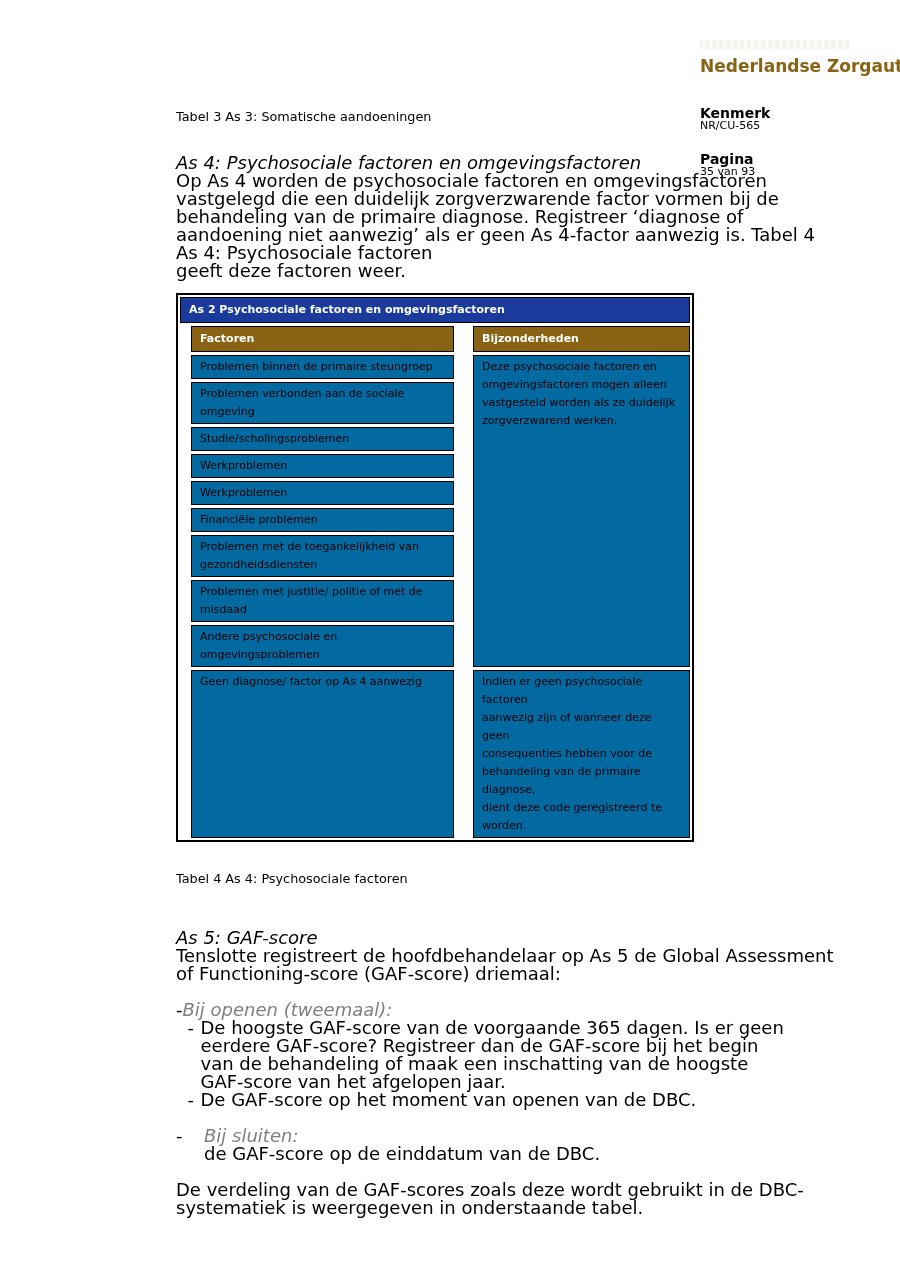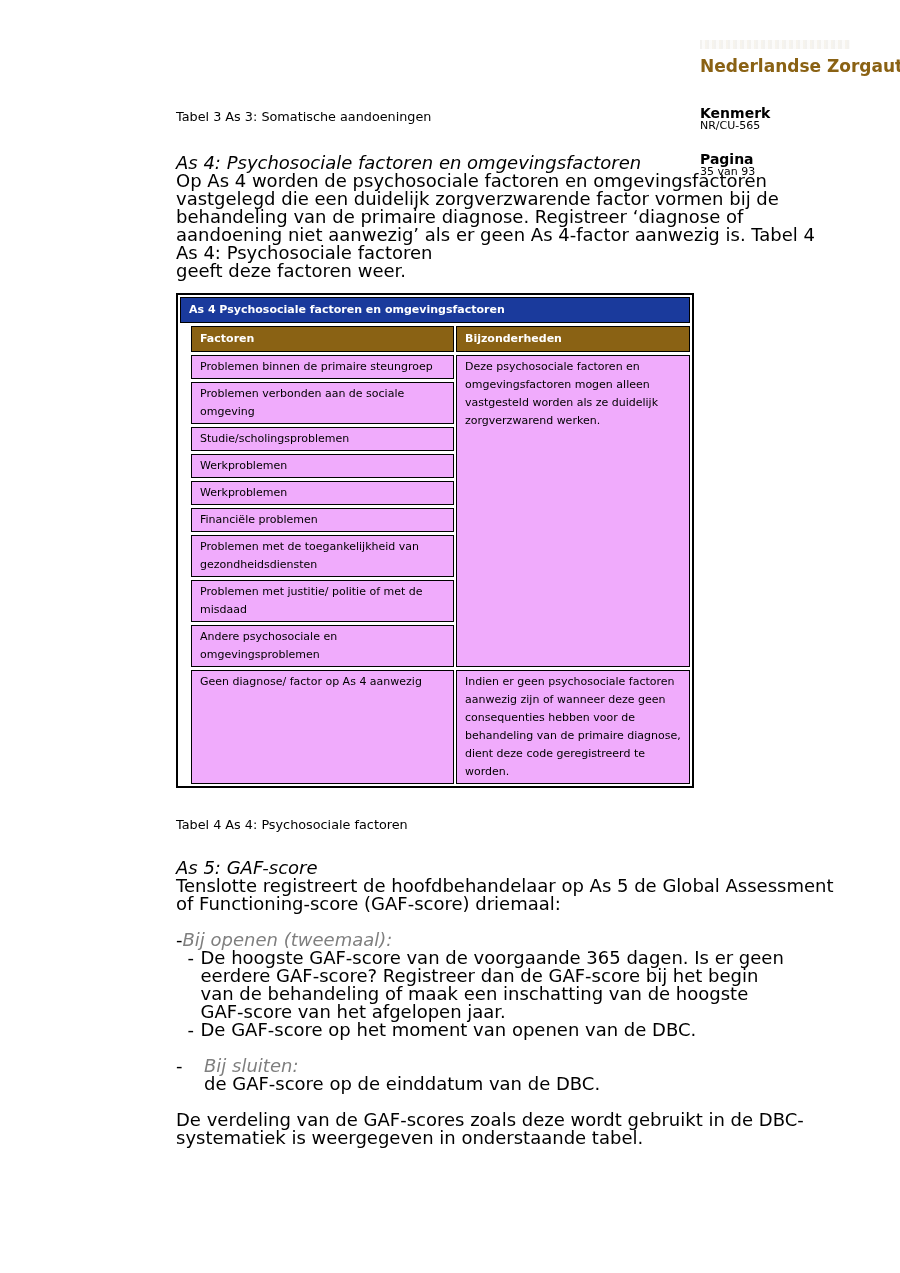--- a/index.html
+++ b/index.html
@@ -28,41 +28,41 @@
   
   .content { position: absolute; left: 176px; top: 108px; width: 545px; }
   .body-text { font-size: 18px; line-height: 18px; white-space: pre; }
   .caption { font-size: 12.8px; line-height: 18px; white-space: pre; }
   .h-italic { font-style: italic; }
   .gray-italic { font-style: italic; color: #7f7f7f; }
 
   .mt-table { margin-top: 13px; }
   .mt-caption2 { margin-top: 28px; }
   .mt-as4 { margin-top: 28px; }
-  .mt-as5 { margin-top: 25px; }
+  .mt-as5 { margin-top: 41px; }
   .mt-18 { margin-top: 18px; }
 
   
   .t4 { width: 518px; border: 2px solid #000; padding: 2px; background: #fff; }
   .t4-title {
     border: 1px solid #000; background: #1a3a9c; color: #fff;
     font-size: 11px; font-weight: bold; line-height: 18px; padding: 3px 8px;
     white-space: pre;
   }
-  .t4-row { display: flex; gap: 2px; margin-top: 3px; align-items: stretch; padding-left: 11px; }
+  .t4-row { display: flex; gap: 19px; margin-top: 3px; align-items: stretch; padding-left: 11px; }
   .t4-headcell {
     border: 1px solid #000; background: #8a6214; color: #fff;
     font-size: 11px; font-weight: bold; line-height: 18px; padding: 3px 8px;
     white-space: pre;
   }
   .w-left { width: 263px; flex: none; }
   .fill { flex: 1 1 auto; }
   .factor-stack { width: 263px; flex: none; display: flex; flex-direction: column; gap: 3px; }
   .cell {
-    border: 1px solid #000; background: #f0abfc;
+    border: 1px solid #000; background: #0369a1;
     font-size: 11px; line-height: 18px; padding: 2px 8px;
     white-space: pre-line;
   }
   .factor-cell { flex: none; }
   .note-cell { flex: 1 1 auto; }
 </style>
 </head>
 <body>
 
 <div class="logo-block">
@@ -87,21 +87,21 @@
 
   <div class="body-text h-italic mt-as4">As 4: Psychosociale factoren en omgevingsfactoren</div>
   <div class="body-text">Op As 4 worden de psychosociale factoren en omgevingsfactoren
 vastgelegd die een duidelijk zorgverzwarende factor vormen bij de
 behandeling van de primaire diagnose. Registreer ‘diagnose of
 aandoening niet aanwezig’ als er geen As 4-factor aanwezig is. Tabel 4
 As 4: Psychosociale factoren
 geeft deze factoren weer.</div>
 
   <div class="t4 mt-table">
-    <div class="t4-title">As 4 Psychosociale factoren en omgevingsfactoren</div>
+    <div class="t4-title">As 2 Psychosociale factoren en omgevingsfactoren</div>
 
     <div class="t4-row">
       <div class="t4-headcell w-left">Factoren</div>
       <div class="t4-headcell fill">Bijzonderheden</div>
     </div>
 
     <div class="t4-row">
       <div class="factor-stack">
           <div class="cell factor-cell">Problemen binnen de primaire steungroep</div>
           <div class="cell factor-cell">Problemen verbonden aan de sociale

